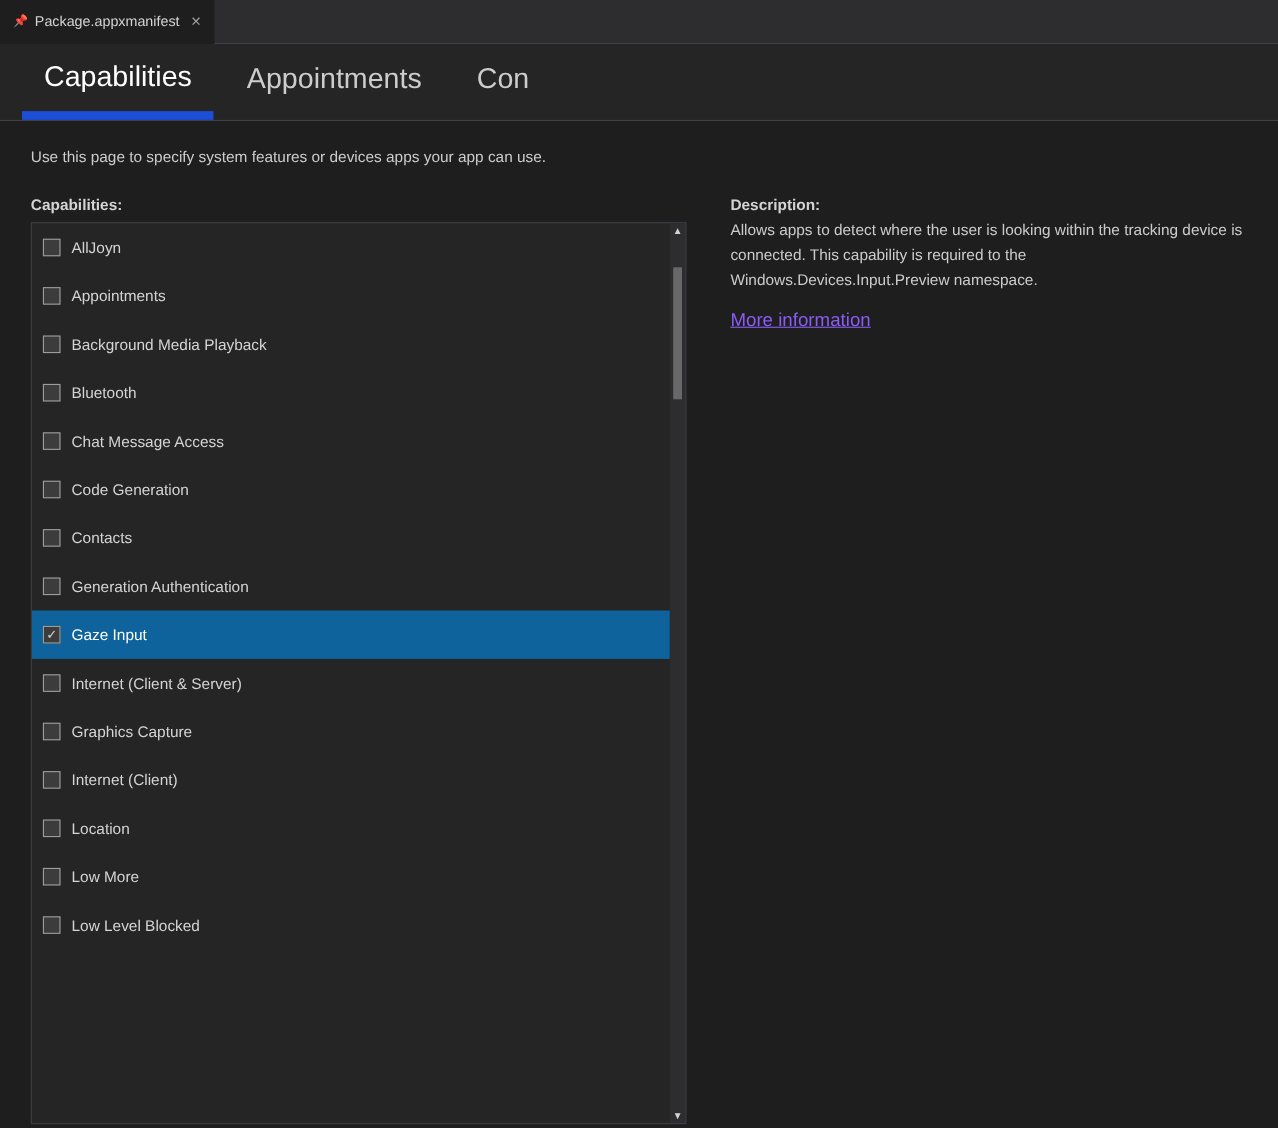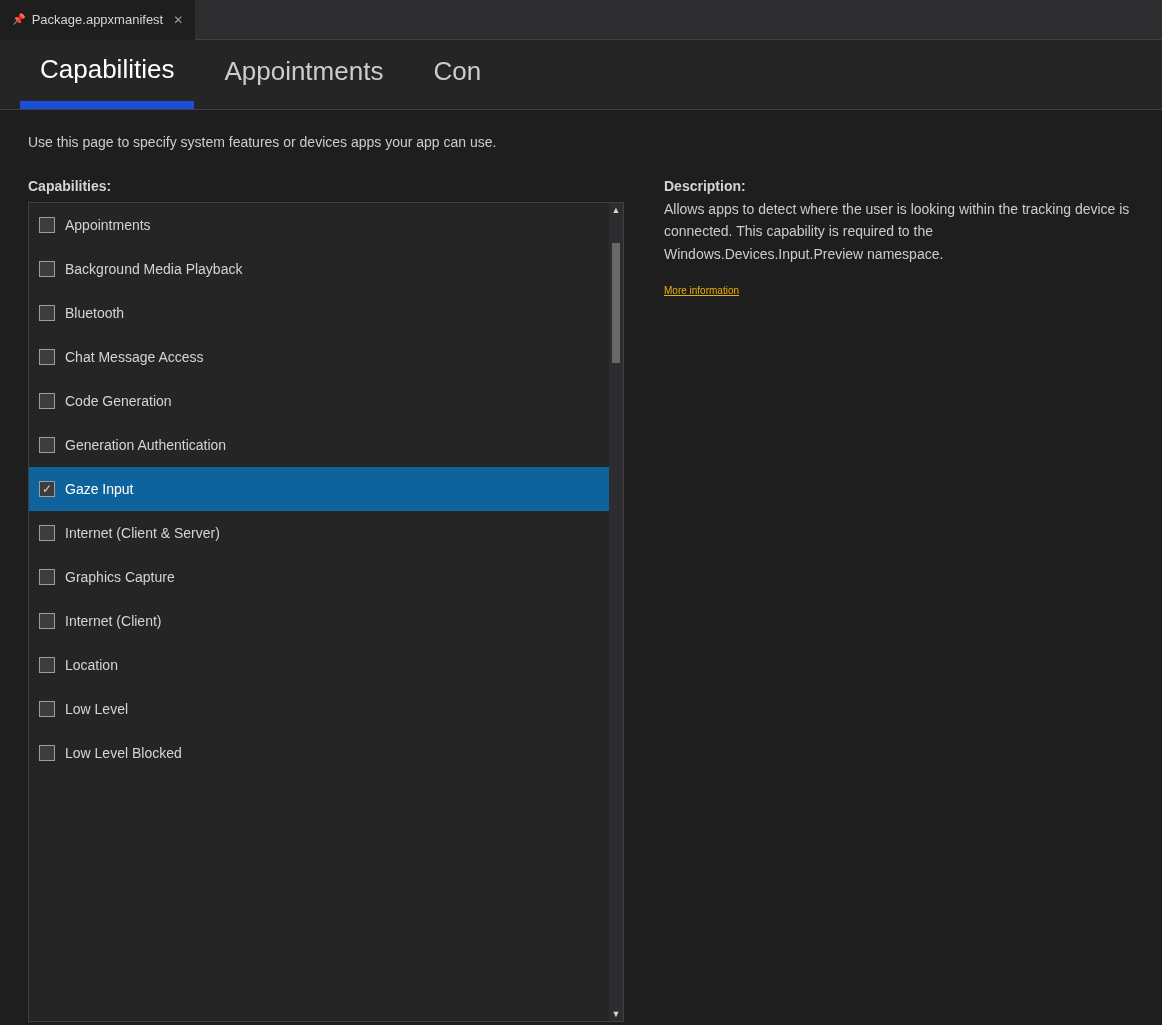--- a/index.html
+++ b/index.html
@@ -228,24 +228,24 @@
     }
 
     .description-text {
       color: #cccccc;
       font-size: 14px;
       line-height: 1.6;
       margin-bottom: 16px;
     }
 
     .more-info-link {
-      color: #eab308;
+      color: #8b5cf6;
       text-decoration: underline;
       cursor: pointer;
-      font-size: 10px;
+      font-size: 17px;
     }
   </style>
 </head>
 <body>
 
 <div class="tab-bar">
   <div class="tab active">
     <span class="tab-icon">📌</span>
     <span>Package.appxmanifest</span>
     <span class="tab-close">✕</span>
@@ -262,20 +262,24 @@
   <p class="page-description">Use this page to specify system features or devices apps your app can use.</p>
 
   <div class="content-area">
 
     <div class="capabilities-panel">
       <div class="capabilities-label">Capabilities:</div>
 
       <div class="capabilities-list-container">
         <div class="capabilities-list">
 
+          <div class="cap-item">
+            <div class="cap-checkbox"></div>
+            <span class="cap-name">AllJoyn</span>
+          </div>
 
           <div class="cap-item">
             <div class="cap-checkbox"></div>
             <span class="cap-name">Appointments</span>
           </div>
 
           <div class="cap-item">
             <div class="cap-checkbox"></div>
             <span class="cap-name">Background Media Playback</span>
           </div>
@@ -289,20 +293,24 @@
           <div class="cap-item">
             <div class="cap-checkbox"></div>
             <span class="cap-name">Chat Message Access</span>
           </div>
 
           <div class="cap-item">
             <div class="cap-checkbox"></div>
             <span class="cap-name">Code Generation</span>
           </div>
 
+          <div class="cap-item">
+            <div class="cap-checkbox"></div>
+            <span class="cap-name">Contacts</span>
+          </div>
 
           <div class="cap-item">
             <div class="cap-checkbox"></div>
             <span class="cap-name">Generation Authentication</span>
           </div>
 
           <div class="cap-item selected">
             <div class="cap-checkbox checked">✓</div>
             <span class="cap-name">Gaze Input</span>
           </div>
@@ -322,21 +330,21 @@
             <span class="cap-name">Internet (Client)</span>
           </div>
 
           <div class="cap-item">
             <div class="cap-checkbox"></div>
             <span class="cap-name">Location</span>
           </div>
 
           <div class="cap-item">
             <div class="cap-checkbox"></div>
-            <span class="cap-name">Low Level</span>
+            <span class="cap-name">Low More</span>
           </div>
 
           <div class="cap-item">
             <div class="cap-checkbox"></div>
             <span class="cap-name">Low Level Blocked</span>
           </div>
 
         </div>
 
         <div class="custom-scrollbar">

